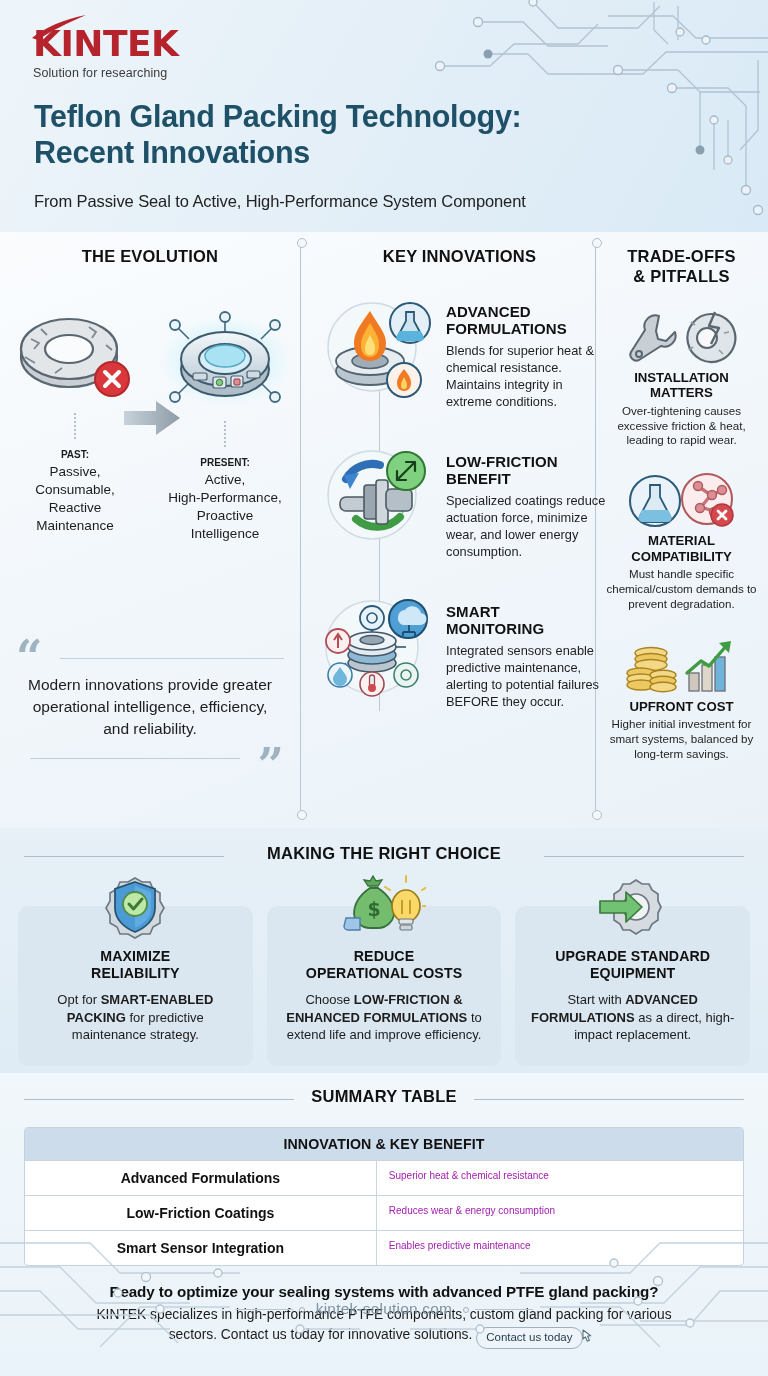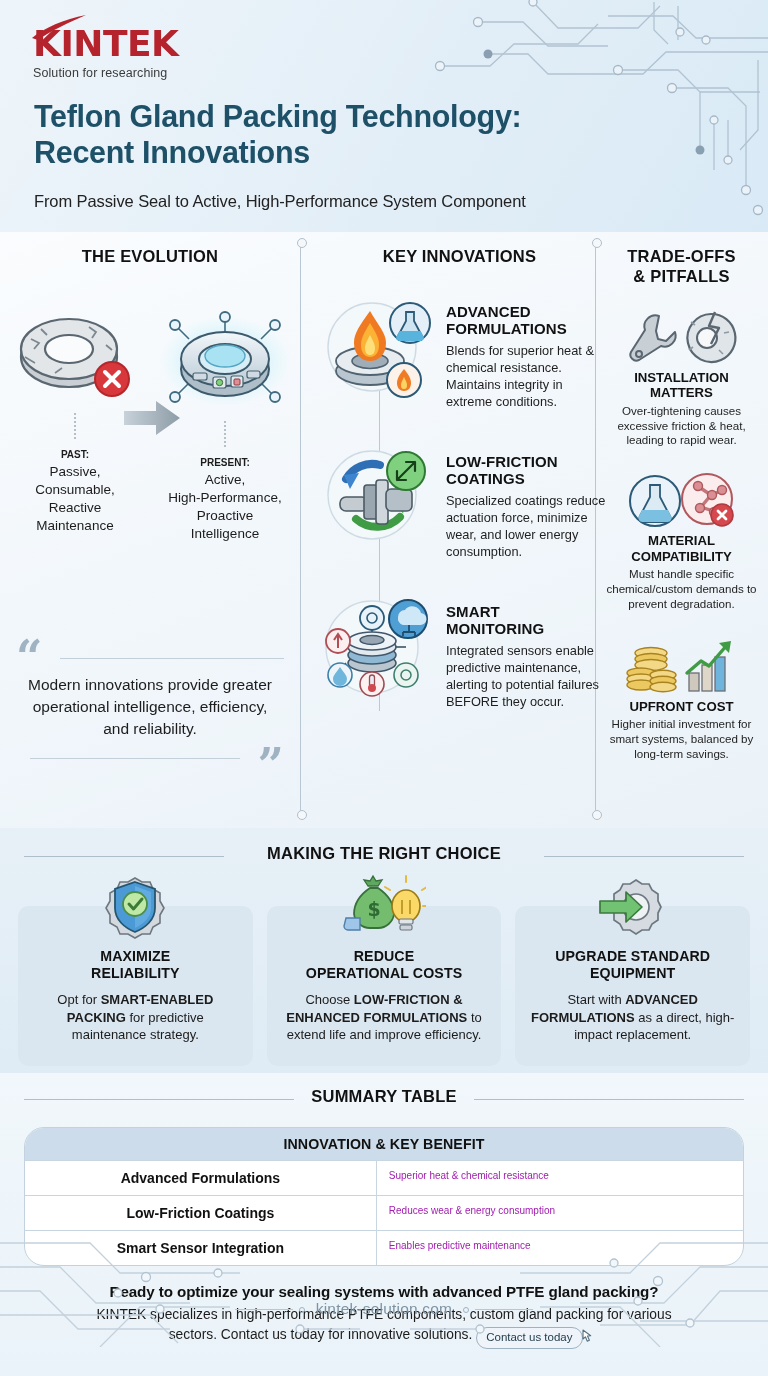--- a/index.html
+++ b/index.html
@@ -111,21 +111,21 @@
   }
   .card .cic { position:absolute; left:0; right:0; top:-34px; height:70px;
                display:flex; align-items:center; justify-content:center; }
   .card h4 { font-size:14.2px; font-weight:bold; color:#111; line-height:1.2; letter-spacing:.1px;}
   .card p { font-size:13px; line-height:1.36; color:#1c1c1c; margin-top:9px; }
   .card p b { font-weight:bold; }
 
   
   .summary { position:relative; width:100%; height:303px;
              background:linear-gradient(180deg,#f1f7fb 0%,#eaf3f9 100%); padding-top:14px; }
-  .tbl { margin:14px 24px 0; border:1px solid #c3d2de; border-radius:20px; overflow:hidden;
+  .tbl { margin:14px 24px 0; border:1px solid #c3d2de; border-radius:4px; overflow:hidden;
          background:#fff; }
   .tbl .thd { background:#ccdceb; text-align:center; font-size:14.2px; font-weight:bold;
               color:#111; padding:8px 0; letter-spacing:.1px; }
   .tbl .trow { display:flex; border-top:1px solid #c8d6e1; }
   .tbl .c1 { flex:0 0 49%; text-align:center; font-size:14px; font-weight:bold; color:#111;
              padding:9px 6px; border-right:1px solid #c8d6e1; }
   .tbl .c2 { flex:1; font-size:10px; color:#a21caf; padding:9px 12px; }
 
   .cta { text-align:center; margin-top:17px; padding:0 24px; }
   .cta h3 { font-size:15.2px; font-weight:bold; color:#111; letter-spacing:-.1px; }
@@ -345,21 +345,21 @@
               <rect x="46" y="50" width="14" height="34" rx="3" fill="#9aa7b1" stroke="#4c5a64" stroke-width="1.6"></rect>
               <rect x="58" y="45" width="12" height="44" rx="3" fill="#cfd7dd" stroke="#4c5a64" stroke-width="1.6"></rect>
               <rect x="68" y="54" width="26" height="22" rx="5" fill="#b4bfc7" stroke="#4c5a64" stroke-width="1.6"></rect>
               <circle cx="88" cy="36" r="19" fill="#7fd17f" stroke="#2f7a33" stroke-width="2"></circle>
               <path d="M79 45 L97 27 M79 45 L79 36 M79 45 L88 45 M97 27 L97 36 M97 27 L88 27" stroke="#17401a" stroke-width="2.2" fill="none" stroke-linecap="round"></path>
             </svg>
           </div>
           <div class="txt">
             <h3>
               <span>LOW-FRICTION</span><br>
-              <span>COATINGS</span>
+              <span>BENEFIT</span>
             </h3>
             <p>Specialized coatings reduce actuation force, minimize wear, and lower energy consumption.</p>
           </div>
         </div>
 
         <div class="inno">
           <div class="ic">
             <svg width="120" height="120" viewBox="0 0 120 120">
               <circle cx="54" cy="62" r="46" fill="#f3f8fb" stroke="#cfdbe4" stroke-width="1.4"></circle>
               <g stroke="#2b4a5e" stroke-width="1.5" fill="none">

